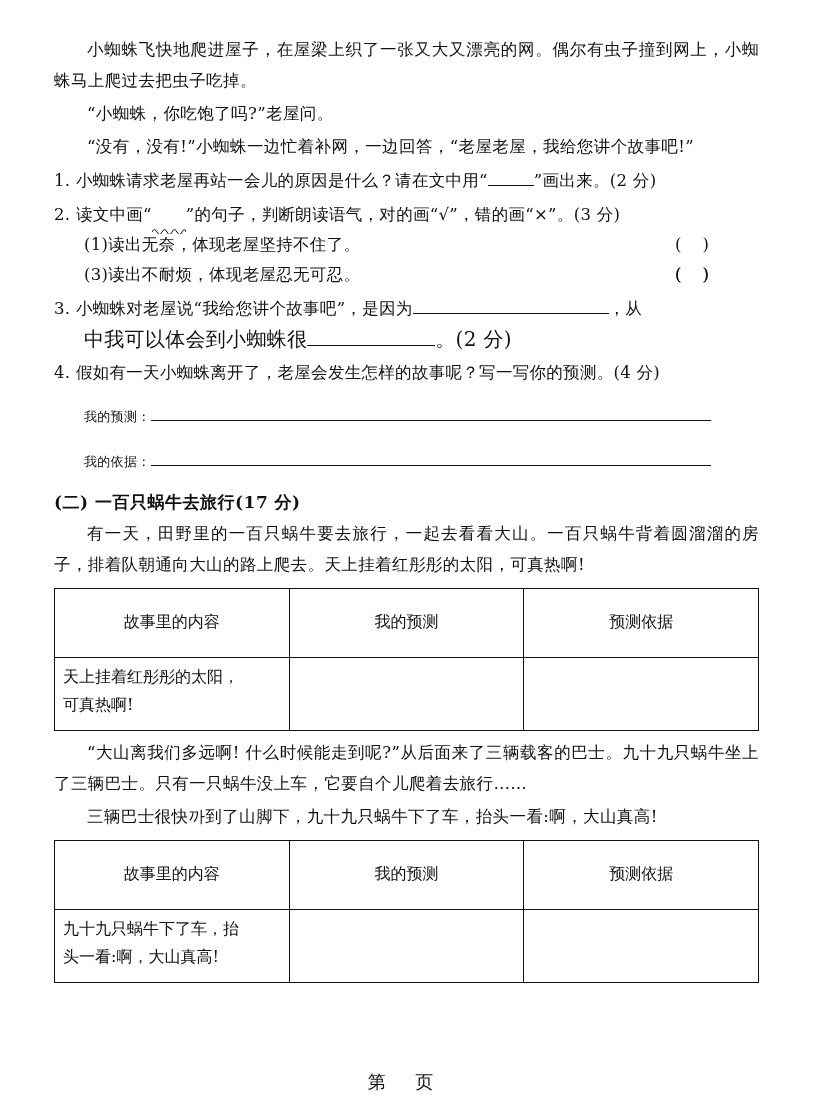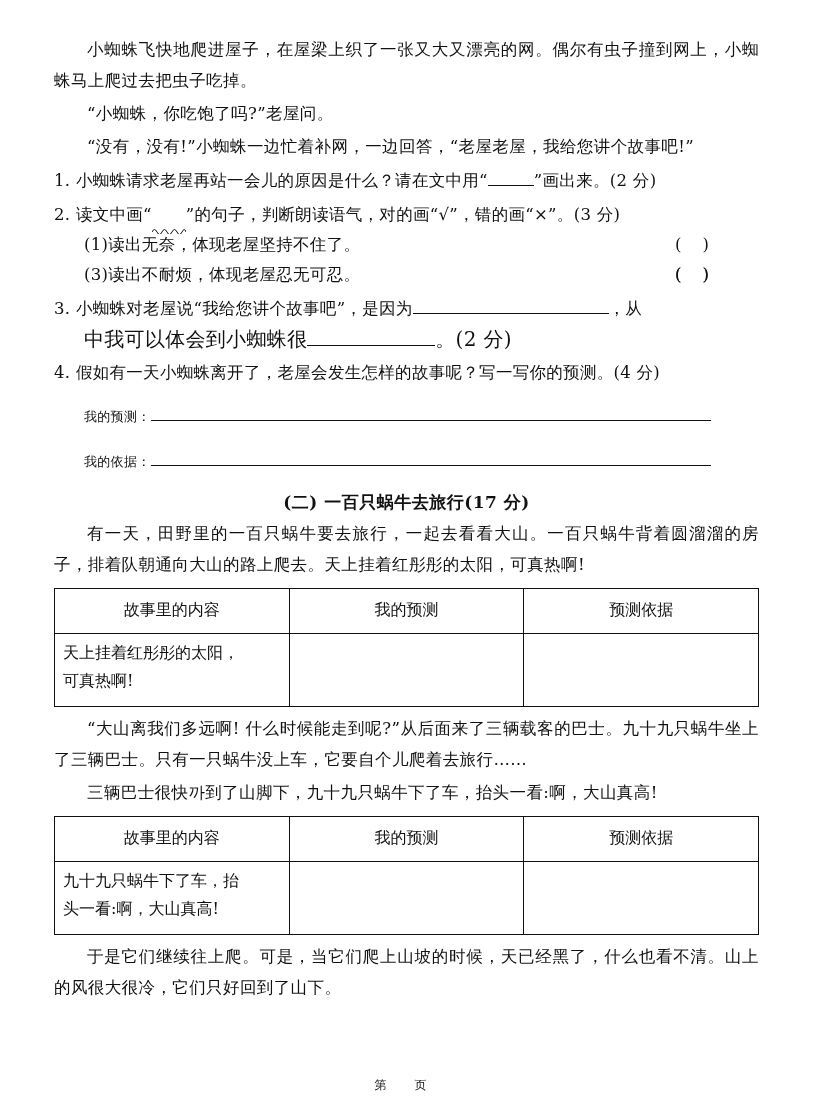--- a/index.html
+++ b/index.html
@@ -66,21 +66,21 @@
     border-bottom: 1px solid #111;
     vertical-align: baseline;
   }
   .wavy {
     display: inline-block;
     position: relative;
     width: 34px;
   }
   .wavy svg { position: absolute; left: 0; top: 6px; }
   .center-title {
-    text-align: center;
+    text-align: left;
     font-size: 17px;
     font-weight: bold;
     margin: 12px 0 4px 0;
     letter-spacing: 0.5px;
   }
   table.box {
     width: 100%;
     border-collapse: collapse;
     margin: 8px 0 6px 0;
     table-layout: fixed;
@@ -89,33 +89,33 @@
     border: 1px solid #111;
     font-weight: normal;
     font-size: 16px;
     padding: 5px 8px;
     vertical-align: top;
     line-height: 28px;
   }
   table.box th {
     text-align: center;
     height: 30px;
-    padding: 7px 8px;
+    padding: 19px 8px;
   }
   table.box td {
     height: 62px;
   }
   .cell-text { display: block; }
   .footer {
     position: absolute;
     bottom: 20px;
     left: 0;
     width: 813px;
     text-align: center;
-    font-size: 12px;
+    font-size: 18px;
     letter-spacing: 12px;
   }
   .u-mid { width: 150px; }
   .u-ans { width: 560px; }
   .ans-row {
     font-size: 13px;
     line-height: 32px;
     padding-left: 30px;
     letter-spacing: 0.3px;
     white-space: nowrap;
@@ -183,16 +183,15 @@
       <td>
             <span class="cell-text">九十九只蜗牛下了车，抬</span>
             <span class="cell-text">头一看:啊，大山真高!</span>
           </td>
       <td></td>
       <td></td>
     </tr>
   </tbody>
     </table>
 
-  <p class="para">于是它们继续往上爬。可是，当它们爬上山坡的时候，天已经黑了，什么也看不清。山上的风很大很冷，它们只好回到了山下。</p>
 
   <div class="footer">第    页</div>
 </div>
 
 </body></html>

